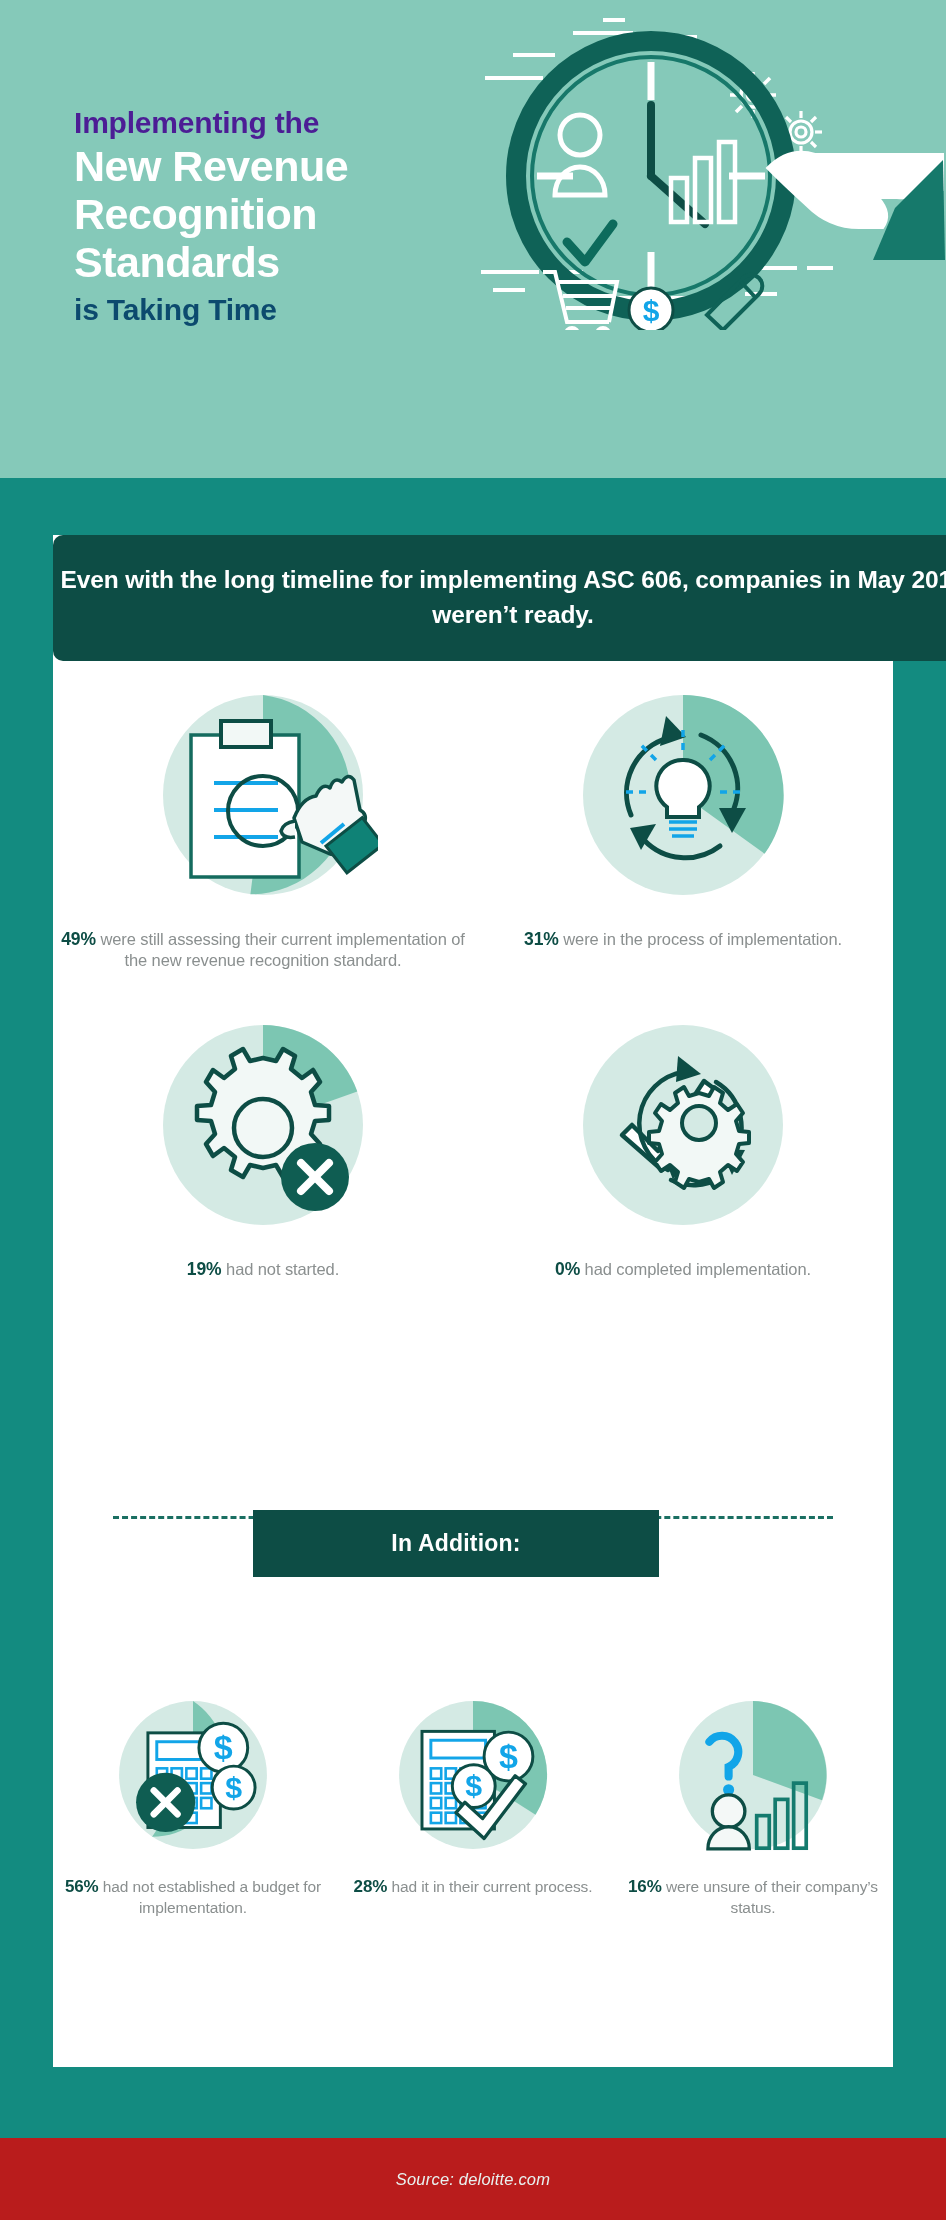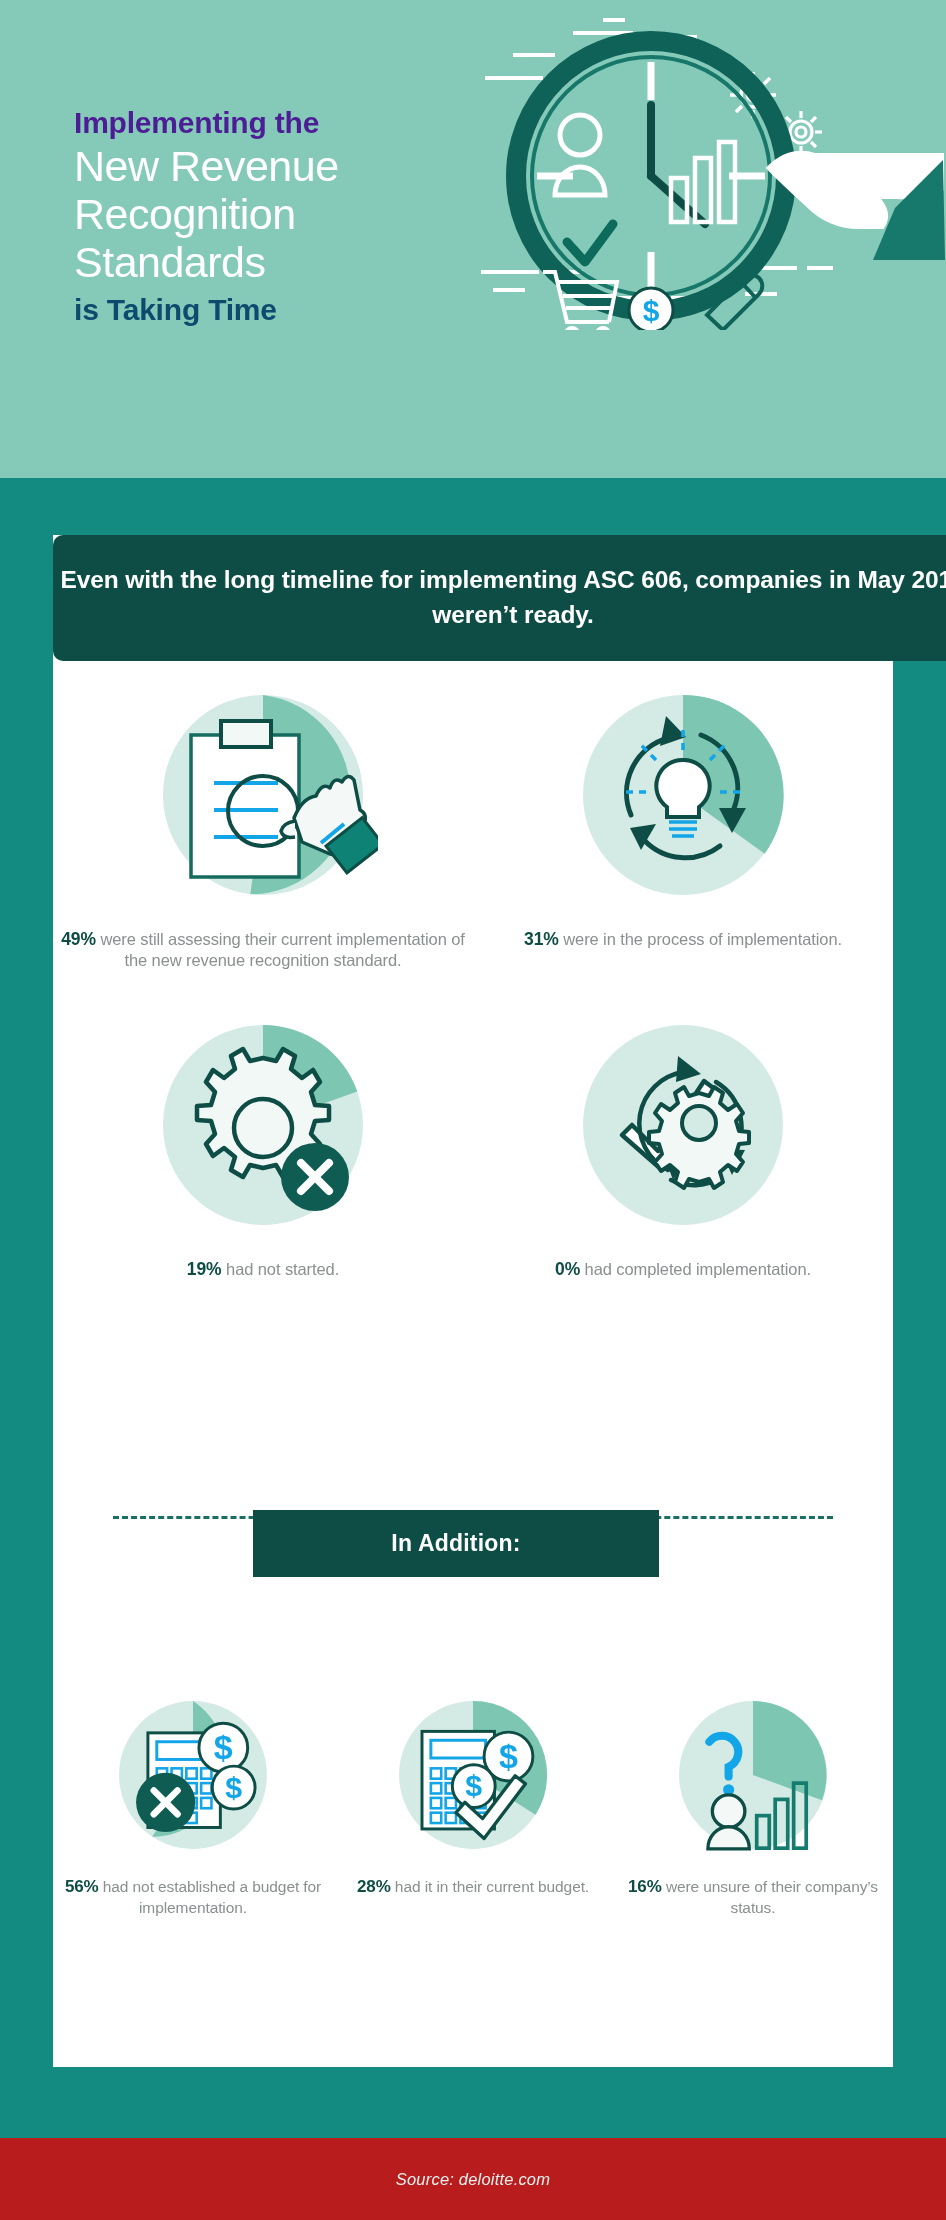--- a/index.html
+++ b/index.html
@@ -20,21 +20,21 @@
   .header-title {
     position:absolute; left:74px; top:108px; width:400px;
     line-height:1.0;
   }
   .t-line { display:block; white-space:nowrap; }
   .t-small {
     font-size:30px; font-weight:bold; color:#4c1d95;
     letter-spacing:-0.2px; padding-bottom:4px;
   }
   .t-big {
-    font-size:43px; font-weight:normal; color:#ffffff;
+    font-size:43px; font-weight:bold; color:#ffffff;
     letter-spacing:-0.5px; line-height:1.12;
   }
   .t-small2 {
     font-size:30px; font-weight:bold; color:#0c4a6e;
     letter-spacing:-0.2px; padding-top:9px;
   }
 
   .clock-art { position:absolute; left:455px; top:10px; width:490px; height:320px; }
 
   
@@ -460,21 +460,21 @@
           <circle cx="116" cy="130" r="29" fill="#ffffff" stroke="#0d4d45" stroke-width="4"></circle>
           <text x="116" y="144" font-family="Liberation Sans, sans-serif" font-size="41" font-weight="bold" fill="#12a5e8" text-anchor="middle">$</text>
         </g>
 
         <g>
           <path d="M92 166 l12 -14 24 22 44 -58 14 11 -56 74 z" fill="#ffffff" stroke="#0d4d45" stroke-width="4.5" stroke-linejoin="round"></path>
         </g>
       </svg>
     </div>
     <div class="caption3">
-      <b>28%</b><span> had it in their current budget.</span>
+      <b>28%</b><span> had it in their current process.</span>
     </div>
   </div>
 
   <div class="cell3">
     <div class="donut-wrap">
       <svg width="170" height="170" viewBox="0 0 230 230">
         <circle cx="115" cy="115" r="100" fill="#d4eae4"></circle>
         <path d="M115 115 L115 15 A100 100 0 0 1 208.4 149.3 Z" fill="#7cc6b2"></path>
 
         <g fill="none" stroke="#12a5e8" stroke-width="11" stroke-linecap="round">

